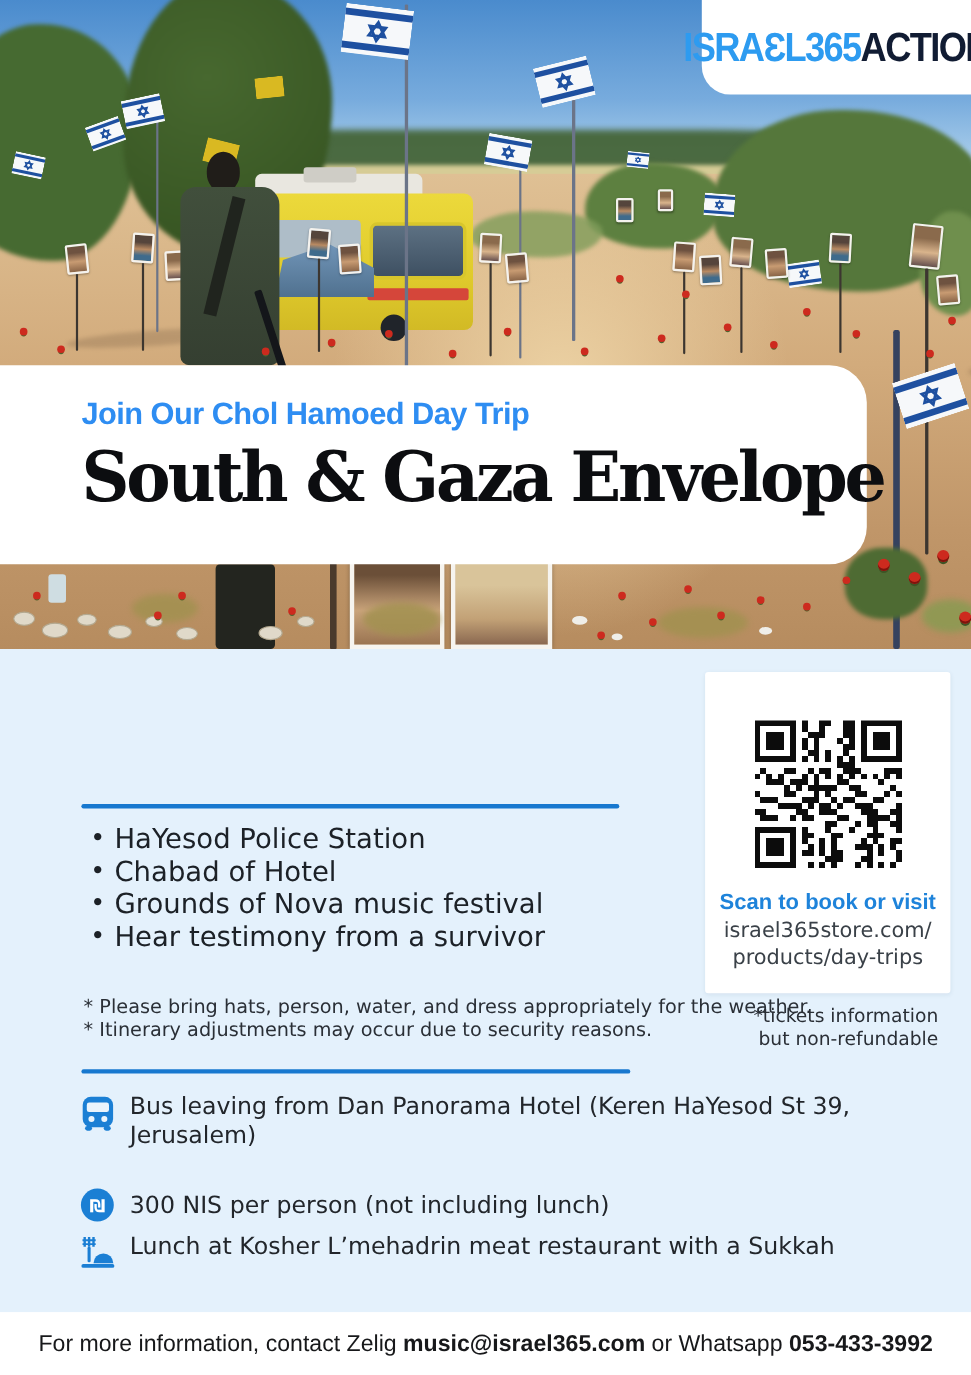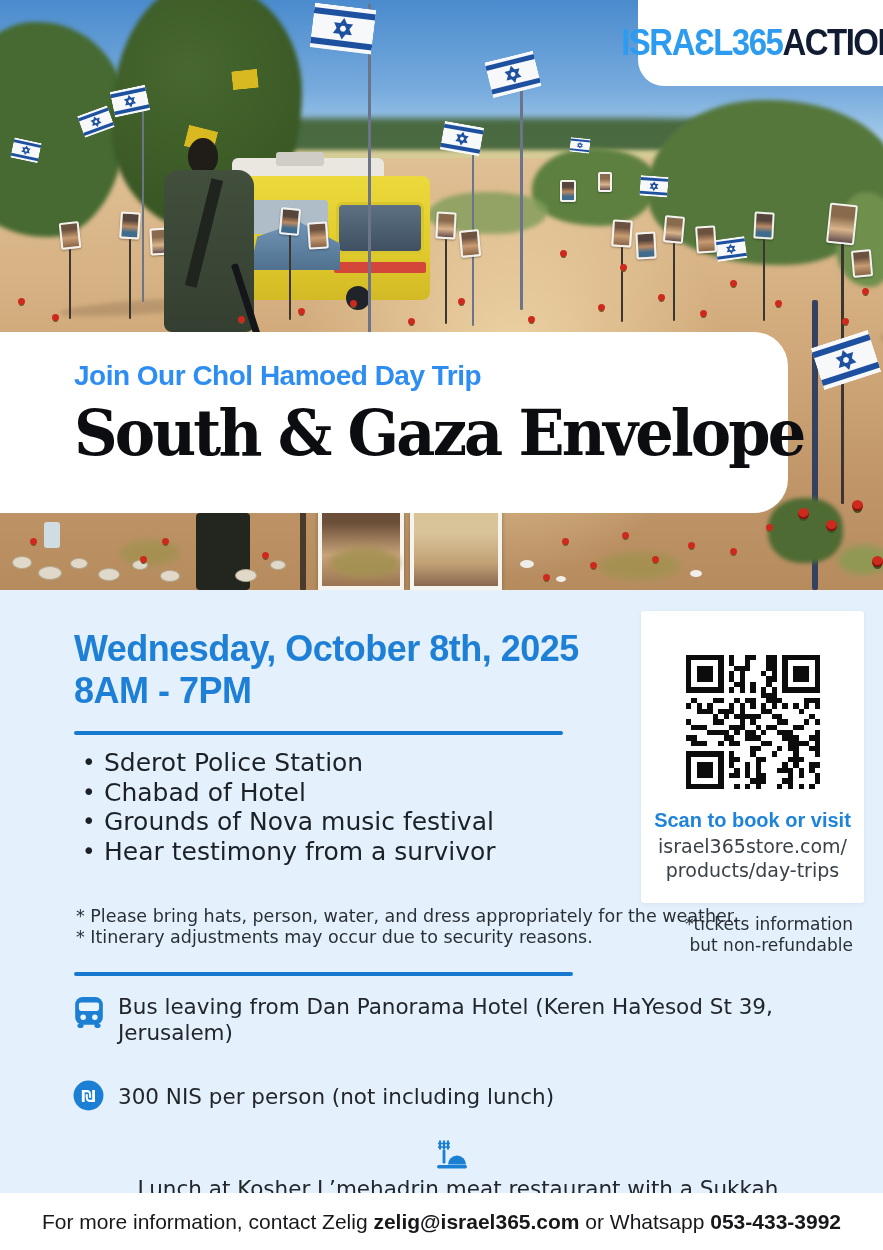--- a/index.html
+++ b/index.html
@@ -282,29 +282,25 @@
     </div>
 
     <div class="title-band">
       <div class="kicker">Join Our Chol Hamoed Day Trip</div>
       <div class="main-title">South &amp; Gaza Envelope</div>
     </div>
   </div>
 
   <div class="content">
 
-    <div class="date-h">
-      <div>Wednesday, October 8th, 2025</div>
-      <div>8AM - 7PM</div>
-    </div>
 
     <div class="divider d1"></div>
 
     <ul class="stops">
-        <li class="stop">Sderot Police Station</li>
+        <li class="stop">HaYesod Police Station</li>
         <li class="stop">Chabad of Hotel</li>
         <li class="stop">Grounds of Nova music festival</li>
         <li class="stop">Hear testimony from a survivor</li>
       </ul>
 
     <div class="notes">
       <div>* Please bring hats, person, water, and dress appropriately for the weather.</div>
       <div>* Itinerary adjustments may occur due to security reasons.</div>
     </div>
 
@@ -328,21 +324,21 @@
     <div class="row" style="left:72px;top:489px;width:700px;align-items:center;">
       <div class="row-icon">
         <svg width="33" height="33" viewBox="0 0 32 32">
           <circle cx="16" cy="16" r="14.5" fill="#1b7fd4"></circle>
           <text x="16" y="22.5" text-anchor="middle" font-family="DejaVu Sans" font-size="15.5" font-weight="bold" fill="#ffffff">₪</text>
         </svg>
       </div>
       <div class="row-text">300 NIS per person (not including lunch)</div>
     </div>
 
-    <div class="row" style="left:72px;top:547px;width:760px;align-items:center;flex-direction:column;">
+    <div class="row" style="left:72px;top:531px;width:760px;align-items:flex-start;">
       <div class="row-icon">
         <svg width="34" height="35" viewBox="0 0 34 34">
           <path d="M5 3 v9 M9 3 v9 M13 3 v9" stroke="#1b7fd4" stroke-width="2.2" fill="none"></path>
           <path d="M3 6 h12 M3 9.5 h12" stroke="#1b7fd4" stroke-width="1.6" fill="none"></path>
           <rect x="7.6" y="12" width="2.8" height="14" rx="1.2" fill="#1b7fd4"></rect>
           <path d="M13 27 a9 9 0 0 1 18 0 Z" fill="#1b7fd4"></path>
           <rect x="2" y="27.5" width="30" height="3.6" rx="1.8" fill="#1b7fd4"></rect>
         </svg>
       </div>
       <div class="row-text">Lunch at Kosher L’mehadrin meat restaurant with a Sukkah</div>
@@ -558,16 +554,16 @@
         <div>products/day-trips</div>
       </div>
     </div>
     <div class="tickets-note">
       <div>*tickets information</div>
       <div>but non-refundable</div>
     </div>
   </div>
 
   <div class="footer">
-    <div class="footer-line"><span>For more information, contact Zelig </span><b>zelig@israel365.com</b><span> or Whatsapp </span><b>053-433-3992</b></div>
+    <div class="footer-line"><span>For more information, contact Zelig </span><b>music@israel365.com</b><span> or Whatsapp </span><b>053-433-3992</b></div>
   </div>
 
 </div>
 
 </body></html>

